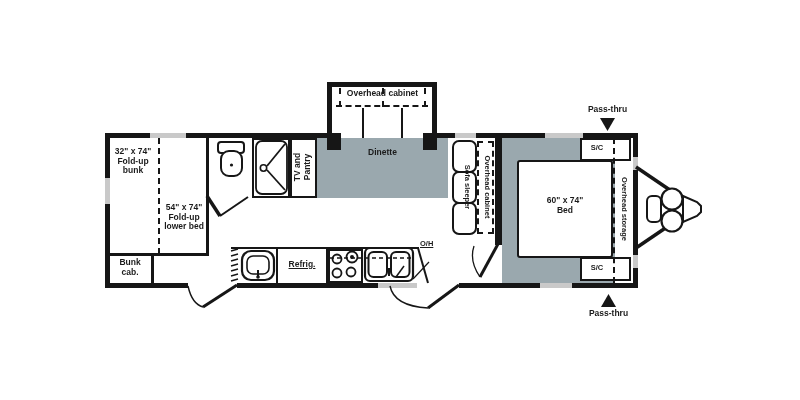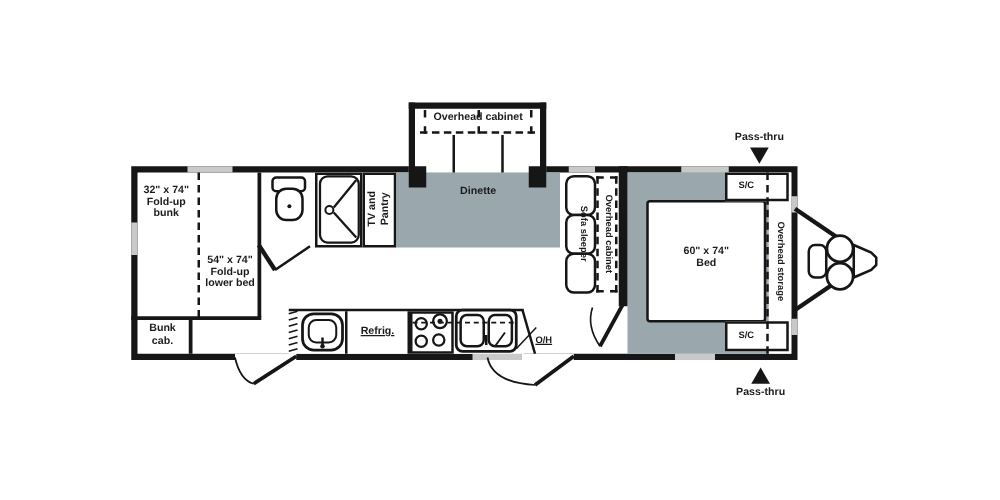--- a/index.html
+++ b/index.html
@@ -164,21 +164,21 @@
   <div class="lbl" style="left:146px;top:203px;width:76px;">54" x 74"
 Fold-up
 lower bed</div>
   <div class="lbl" style="left:108px;top:258px;width:44px;">Bunk
 cab.</div>
   <div class="lbl rotn90" style="left:273px;top:157px;width:60px;height:20px;">TV and
 Pantry</div>
   <div class="lbl" style="left:330px;top:89px;width:105px;">Overhead cabinet</div>
   <div class="lbl" style="left:330px;top:117px;width:105px;margin-top:31px;">Dinette</div>
   <div class="lbl" style="left:278px;top:260px;width:48px;text-decoration:underline;">Refrig.</div>
-  <div class="lbl sm" style="left:420px;top:268px;width:30px;text-align:center;text-decoration:underline;">O/H</div>
+  <div class="lbl sm" style="left:420px;top:240px;width:30px;text-align:left;text-decoration:underline;">O/H</div>
   <div class="lbl rot90 sm" style="left:420px;top:181px;width:90px;height:12px;">Sofa sleeper</div>
   <div class="lbl rot90 sm" style="left:440px;top:181px;width:90px;height:12px;">Overhead cabinet</div>
   <div class="lbl" style="left:517px;top:196px;width:96px;">60" x 74"
 Bed</div>
   <div class="lbl sm" style="left:580px;top:144px;width:34px;">S/C</div>
   <div class="lbl sm" style="left:580px;top:264px;width:34px;">S/C</div>
   <div class="lbl rot90 sm" style="left:572px;top:203px;width:100px;height:12px;">Overhead storage</div>
   <div class="lbl" style="left:575px;top:105px;width:65px;">Pass-thru</div>
   <div class="lbl" style="left:576px;top:309px;width:65px;">Pass-thru</div>
 

